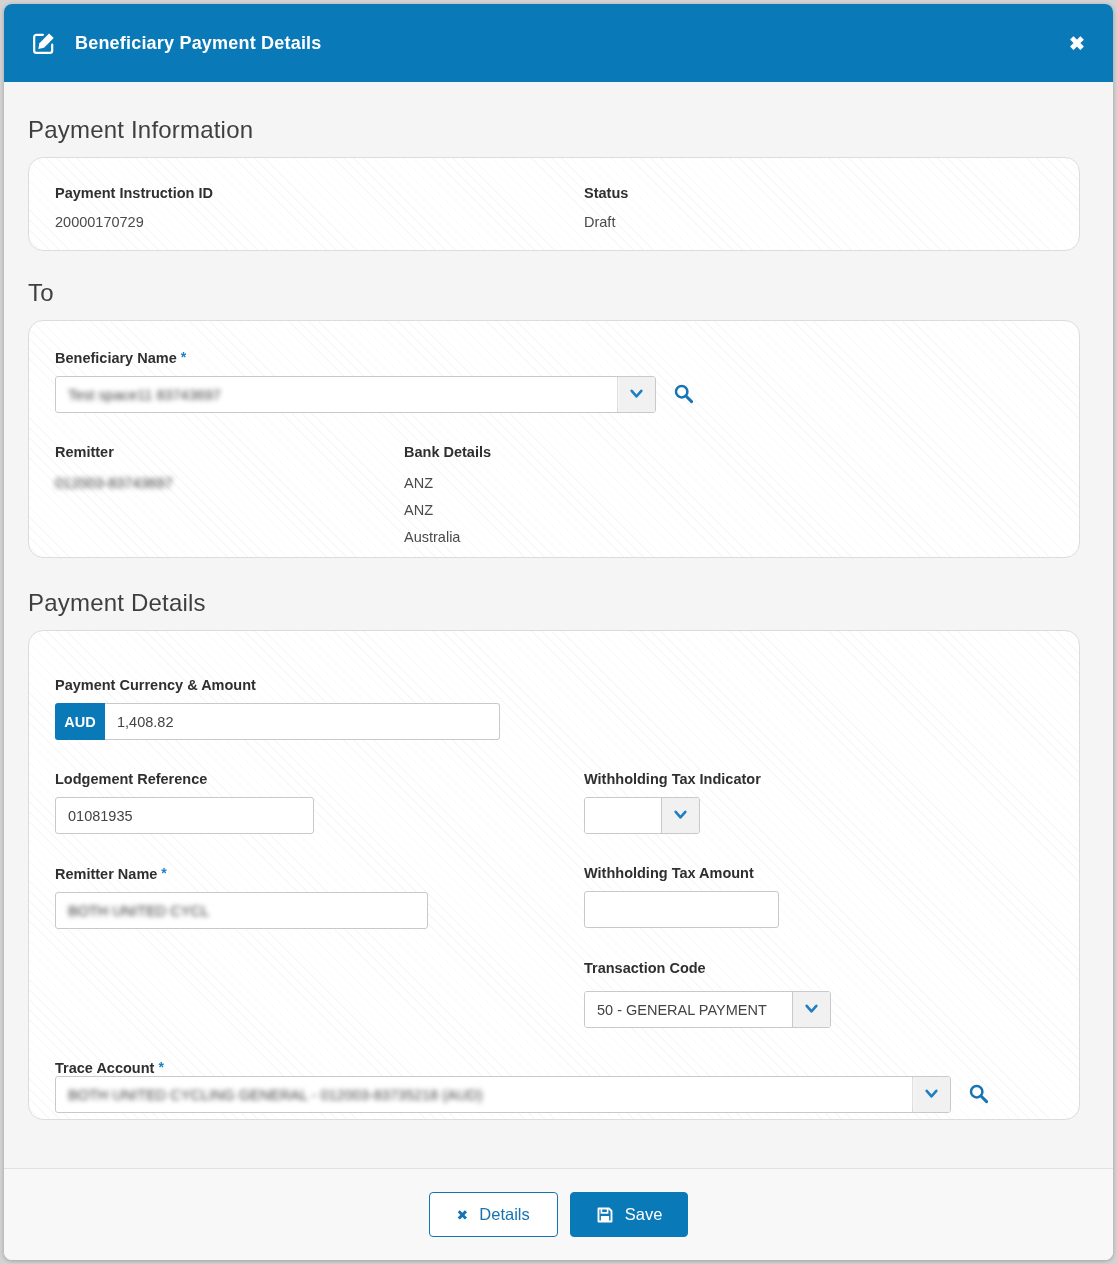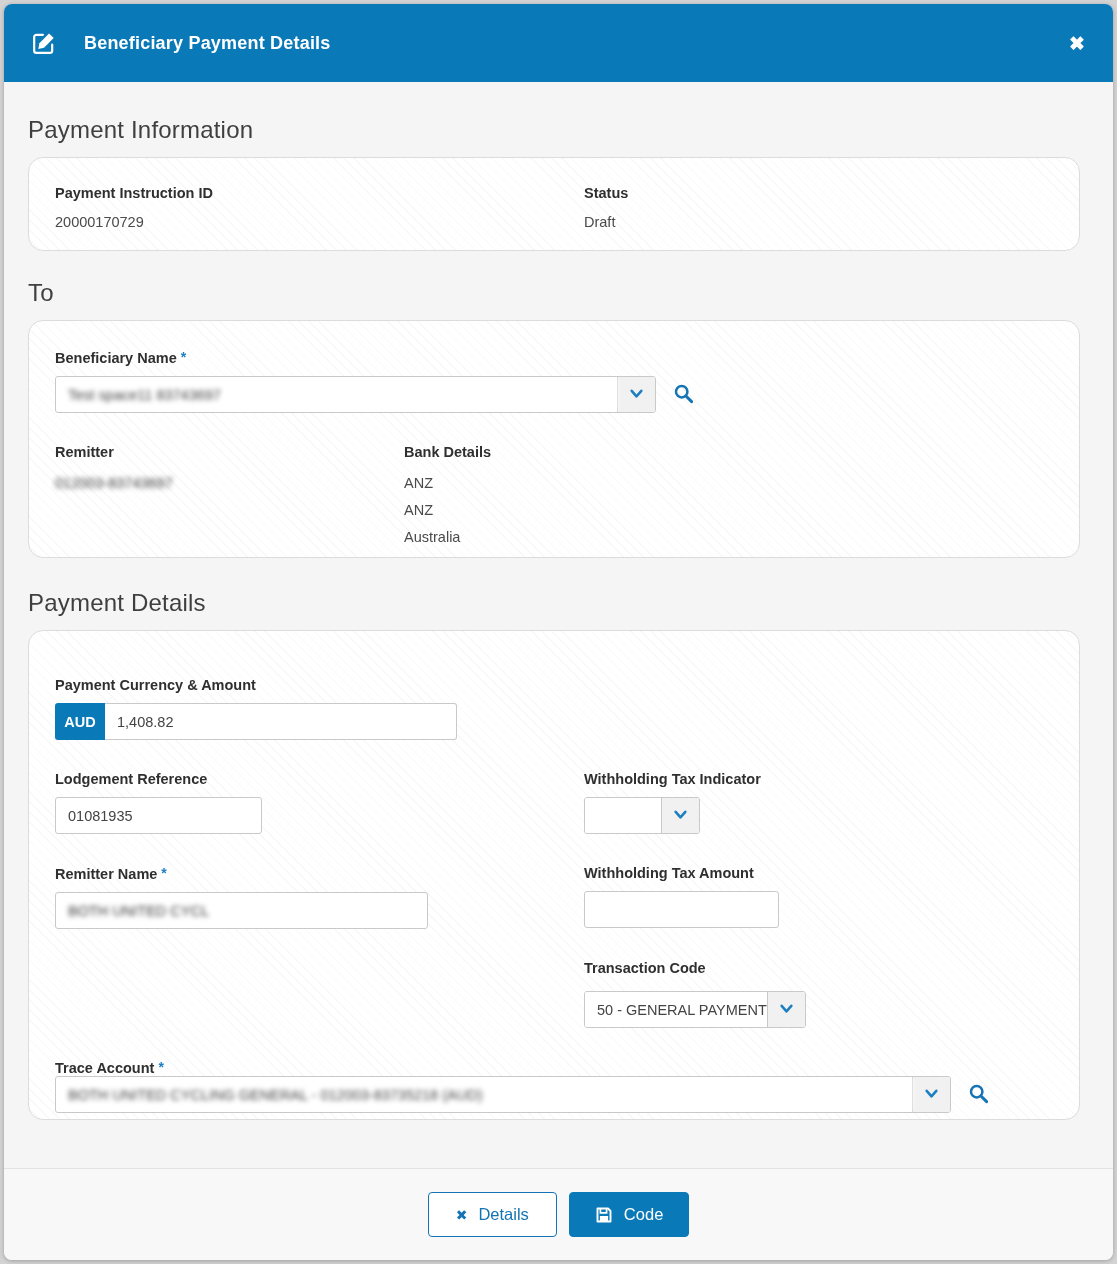--- a/index.html
+++ b/index.html
@@ -16,21 +16,20 @@
     overflow:hidden;
     display:flex; flex-direction:column;
     box-shadow:0 1px 4px rgba(0,0,0,.25);
   }
   
   .titlebar {
     height:78px; flex:0 0 78px;
     background:#0a79b8;
     display:flex; align-items:center;
     padding:0 28px;
-    gap:9px;
   }
   .titlebar .ticon { width:24px; height:24px; display:flex; }
   .titlebar h1 {
     color:#fff; font-size:18px; font-weight:bold;
     margin-left:19px; letter-spacing:.2px;
   }
   .close-btn {
     margin-left:auto; background:none; border:none; cursor:pointer;
     color:#fff; font-size:19px; font-weight:bold; line-height:1;
   }
@@ -80,21 +79,21 @@
   .select .chev {
     width:38px; flex:0 0 38px; background:#f1f1f1;
     border:none; border-left:1px solid #c9c9c9; cursor:pointer;
     display:flex; align-items:center; justify-content:center;
   }
   .search-btn {
     background:none; border:none; cursor:pointer;
     margin-left:17px; display:flex; align-items:center;
   }
   .field-row { margin-top:31px; }
-  .amount-group { display:flex; width:402px; }
+  .amount-group { display:flex; width:445px; }
   .cur-badge {
     width:50px; flex:0 0 50px; background:#0a79b8; color:#fff;
     font-weight:bold; font-size:14.5px;
     display:flex; align-items:center; justify-content:center;
     border-radius:3px 0 0 3px;
   }
   .amount-group .tinput { border-radius:0 3px 3px 0; border-left:none; }
   .with-search { display:flex; align-items:center; }
   
   .footer {
@@ -187,21 +186,21 @@
 
       <span class="lbl" style="margin-bottom:10px;">Payment Currency &amp; Amount</span>
       <div class="amount-group">
         <span class="cur-badge">AUD</span>
         <input class="tinput" value="1,408.82" style="">
       </div>
 
       <div class="grid2 field-row">
         <div>
           <span class="lbl" style="margin-bottom:10px;">Lodgement Reference</span>
-          <input class="tinput" style="width: 207px;" value="01081935">
+          <input class="tinput" style="width: 259px;" value="01081935">
         </div>
         <div>
           <span class="lbl" style="margin-bottom:10px;">Withholding Tax Indicator</span>
           <div class="select" style="width:116px;">
             <span class="sval"></span>
             <button class="chev">
               <span>
                 <svg viewBox="0 0 14 14" width="15" height="15">
                     <path d="M2.5 4.5 L7 9.6 L11.5 4.5" fill="none" stroke="#1d7fc0" stroke-width="2.4" stroke-linecap="round" stroke-linejoin="round"></path>
                   </svg>
@@ -223,21 +222,21 @@
         <div>
           <span class="lbl" style="margin-bottom:10px;">Withholding Tax Amount</span>
           <input class="tinput" style="width: 195px;" value="">
         </div>
       </div>
 
       <div class="grid2 field-row">
         <div></div>
         <div>
           <span class="lbl" style="margin-bottom:15px;">Transaction Code</span>
-          <div class="select" style="width:222px;text-align:center;">
+          <div class="select" style="width:247px;text-align:center;">
             <span class="sval">50 - GENERAL PAYMENT</span>
             <button class="chev">
               <span>
                 <svg viewBox="0 0 14 14" width="15" height="15">
                     <path d="M2.5 4.5 L7 9.6 L11.5 4.5" fill="none" stroke="#1d7fc0" stroke-width="2.4" stroke-linecap="round" stroke-linejoin="round"></path>
                   </svg>
               </span>
             </button>
           </div>
         </div>
@@ -278,17 +277,17 @@
       <span>Details</span>
     </button>
     <button class="btn btn-save">
       <span style="display:flex;">
         <svg viewBox="0 0 18 18" width="18" height="18">
           <path d="M2.5 2.5 H13 L15.5 5 V15.5 H2.5 Z" fill="none" stroke="#ffffff" stroke-width="1.9" stroke-linejoin="round"></path>
           <path d="M5.4 2.9 V6.8 H11.6 V2.9" fill="none" stroke="#ffffff" stroke-width="1.7"></path>
           <rect x="4.9" y="10" width="8.2" height="5" fill="#ffffff"></rect>
         </svg>
       </span>
-      <span>Code</span>
+      <span>Save</span>
     </button>
   </div>
 
 </div>
 
 </body></html>

